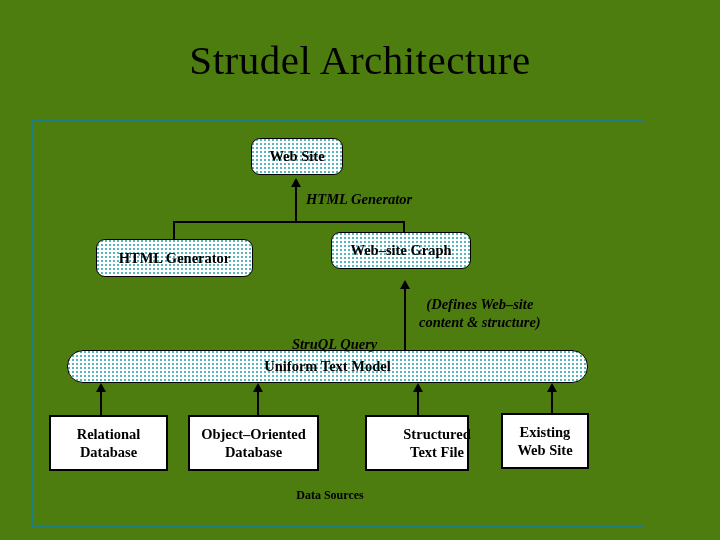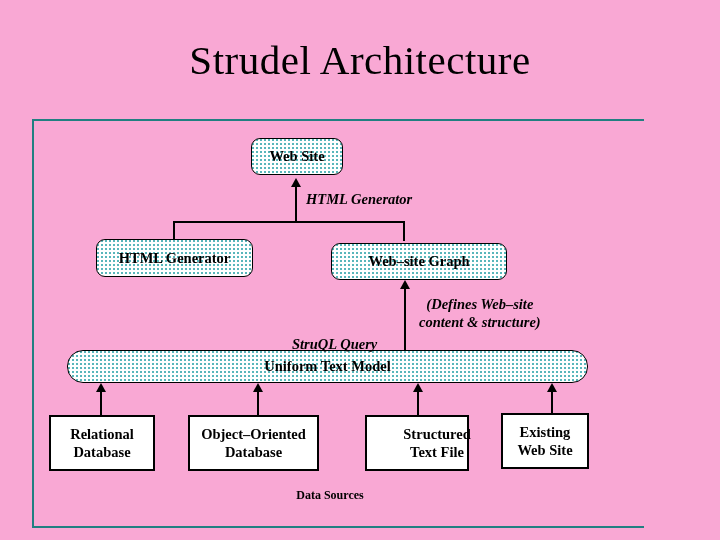--- a/index.html
+++ b/index.html
@@ -4,21 +4,21 @@
 <style>
   html, body {
     margin: 0;
     padding: 0;
     background: #ffffff;
   }
   #slide {
     position: relative;
     width: 720px;
     height: 540px;
-    background: #f9a8d4;
+    background: #4d7c0f;
     overflow: hidden;
     font-family: "Liberation Serif", "DejaVu Serif", serif;
   }
 
   
   #slide-title {
     position: absolute;
     left: 0;
     top: 38px;
     width: 720px;
@@ -70,40 +70,40 @@
     align-items: center;
     justify-content: center;
     color: #000000;
     font-weight: bold;
     font-family: "Liberation Serif", "DejaVu Serif", serif;
     text-align: center;
   }
 
   #box-web-site      { left: 251px; top: 138px; width: 92px;  height: 37px; border-radius: 9px; font-size: 14.5px; }
   #box-html-tpl      { left: 96px;  top: 239px; width: 157px; height: 38px; border-radius: 9px; font-size: 14.5px; }
-  #box-site-graph    { left: 331px; top: 243px; width: 176px; height: 37px; border-radius: 9px; font-size: 14.5px; }
+  #box-site-graph    { left: 331px; top: 232px; width: 140px; height: 37px; border-radius: 9px; font-size: 14.5px; }
   #box-udm           { left: 67px;  top: 350px; width: 521px; height: 33px; border-radius: 16px; font-size: 14.5px; }
 
   
   .source-box {
     position: absolute;
     box-sizing: border-box;
     border: 2px solid #000000;
     background: #ffffff;
     display: flex;
     align-items: center;
     justify-content: center;
     color: #000000;
     font-weight: bold;
     font-family: "Liberation Serif", "DejaVu Serif", serif;
     text-align: center;
     font-size: 14.5px;
     line-height: 1.25;
   }
-  #box-relational  { left: 49px;  top: 415px; width: 106px; height: 56px; }
+  #box-relational  { left: 49px;  top: 415px; width: 119px; height: 56px; }
   #box-oodb        { left: 188px; top: 415px; width: 131px; height: 56px; }
   #box-textfile    { left: 365px; top: 415px; width: 104px; height: 56px; }
   #box-existing    { left: 501px; top: 413px; width: 88px; height: 56px; }
 
   
   .annot {
     position: absolute;
     color: #000000;
     font-family: "Liberation Serif", "DejaVu Serif", serif;
     font-weight: bold;

